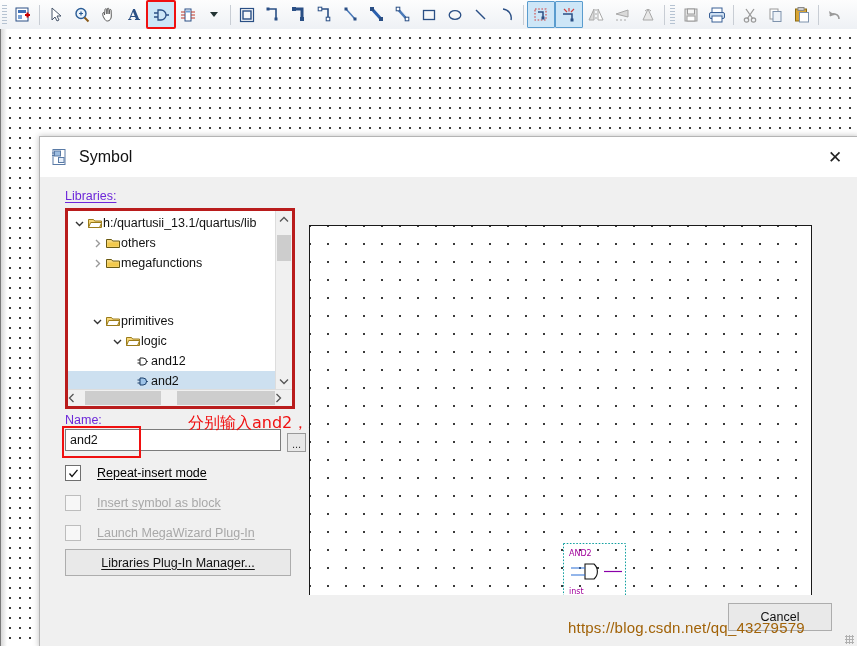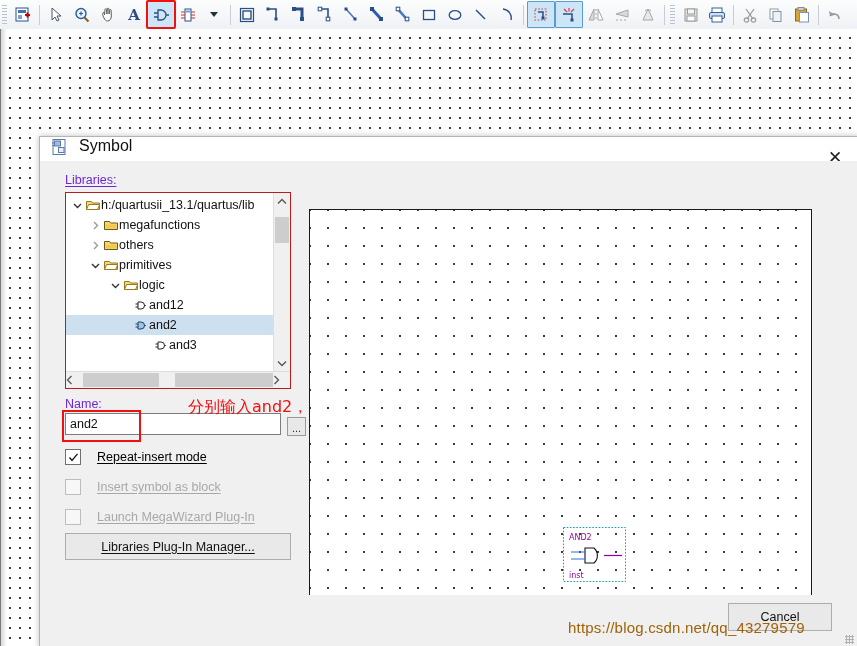--- a/index.html
+++ b/index.html
@@ -41,32 +41,32 @@
   .zeroMark{position:absolute;left:818px;top:283px;color:#a0009a;font-size:10px;
      font-family:"Liberation Sans",sans-serif;}
 
   
   .dialog{
     position:absolute;left:39px;top:136px;width:818px;height:510px;
     background:#f0f0f0;border:1px solid #b4b4b4;
     box-shadow:0 0 6px rgba(0,0,0,.25);
     display:flex;flex-direction:column;
   }
-  .dlg-title{height:24px;background:#fff;display:flex;align-items:flex-start;
+  .dlg-title{height:40px;background:#fff;display:flex;align-items:center;
              padding:0 0 0 10px;position:relative;flex:none;}
   .dlg-title .tt{font-size:16px;color:#111;margin-left:9px;font-weight:400;}
   .dlg-close{position:absolute;right:0;top:0;width:46px;height:40px;
              display:flex;align-items:center;justify-content:center;font-size:17px;color:#222;}
   .dlg-body{flex:1;position:relative;background:#f0f0f0;}
 
   
   .lbl{font-size:12.5px;color:#6d28d9;}
   .underl{text-decoration:underline;text-underline-offset:2px;}
   .tree-wrap{position:absolute;left:25px;top:31px;width:224px;height:195px;
-     border:1px solid #b91c1c;background:#fff;overflow:hidden;}
+     border:3px solid #b91c1c;background:#fff;overflow:hidden;}
   .tree{position:absolute;left:0;top:0;right:16px;bottom:16px;overflow:hidden;padding-top:2px;}
   .row{height:20px;display:flex;align-items:center;white-space:nowrap;font-size:12.5px;color:#111;}
   .row.sel{background:#cde0f0;}
   .chev{width:14px;display:flex;align-items:center;justify-content:center;flex:none;}
   .folder{width:17px;flex:none;display:flex;align-items:center;justify-content:center;}
   .gate-ic{width:17px;flex:none;display:flex;align-items:center;justify-content:center;}
   .vsb{position:absolute;right:0;top:0;width:16px;bottom:16px;background:#f0f0f0;
        border-left:1px solid #ddd;}
   .vsb .arr{height:17px;display:flex;align-items:center;justify-content:center;color:#555;font-size:9px;}
   .vsb .thumb{position:absolute;top:24px;left:1px;width:14px;height:26px;background:#cdcdcd;}
@@ -371,39 +371,39 @@
               <svg width="9" height="9" viewBox="0 0 9 9">
                   <path d="M3 1 L6.5 4.5 L3 8" fill="none" stroke="#9a9a9a" stroke-width="1.4"></path>
                 </svg>
             </span>
             <span class="folder">
               <svg width="14" height="12" viewBox="0 0 14 12">
                 <path d="M0.5 2.5 h5 l1.2 1.5 h6.8 v6.5 h-13 z" fill="#f6d77a" stroke="#6a5a12"></path>
                 <path d="M1.5 5.5 h11 v4 h-11 z" fill="#f2c94c"></path>
               </svg>
             </span>
-            <span>megafunctions</span>
+            <span>others</span>
           </div>
 
           <div class="row" style="padding-left:22px;">
             <span class="chev">
               <svg width="9" height="9" viewBox="0 0 9 9">
                   <path d="M3 1 L6.5 4.5 L3 8" fill="none" stroke="#9a9a9a" stroke-width="1.4"></path>
                 </svg>
             </span>
             <span class="folder">
               <svg width="14" height="12" viewBox="0 0 14 12">
                 <path d="M0.5 2.5 h5 l1.2 1.5 h6.8 v6.5 h-13 z" fill="#f6d77a" stroke="#6a5a12"></path>
                 <path d="M1.5 5.5 h11 v4 h-11 z" fill="#f2c94c"></path>
               </svg>
             </span>
-            <span>others</span>
-          </div>
-
-          <div class="row" style="padding-left:22px;">
+            <span>megafunctions</span>
+          </div>
+
+          <div class="row" style="padding-left:22px;margin-top:38px;">
             <span class="chev">
               <svg width="9" height="9" viewBox="0 0 9 9">
                   <path d="M1 3 L4.5 6.5 L8 3" fill="none" stroke="#333" stroke-width="1.4"></path>
                 </svg>
             </span>
             <span class="folder">
               <svg width="14" height="12" viewBox="0 0 14 12">
                 <path d="M0.5 2.5 h5 l1.2 1.5 h6.8 v6.5 h-13 z" fill="#f6d77a" stroke="#9a7b1a"></path>
                 <path d="M0.5 10.5 l2.2 -5 h11 l-2.2 5 z" fill="#fff" stroke="#9a7b1a"></path>
               </svg>

